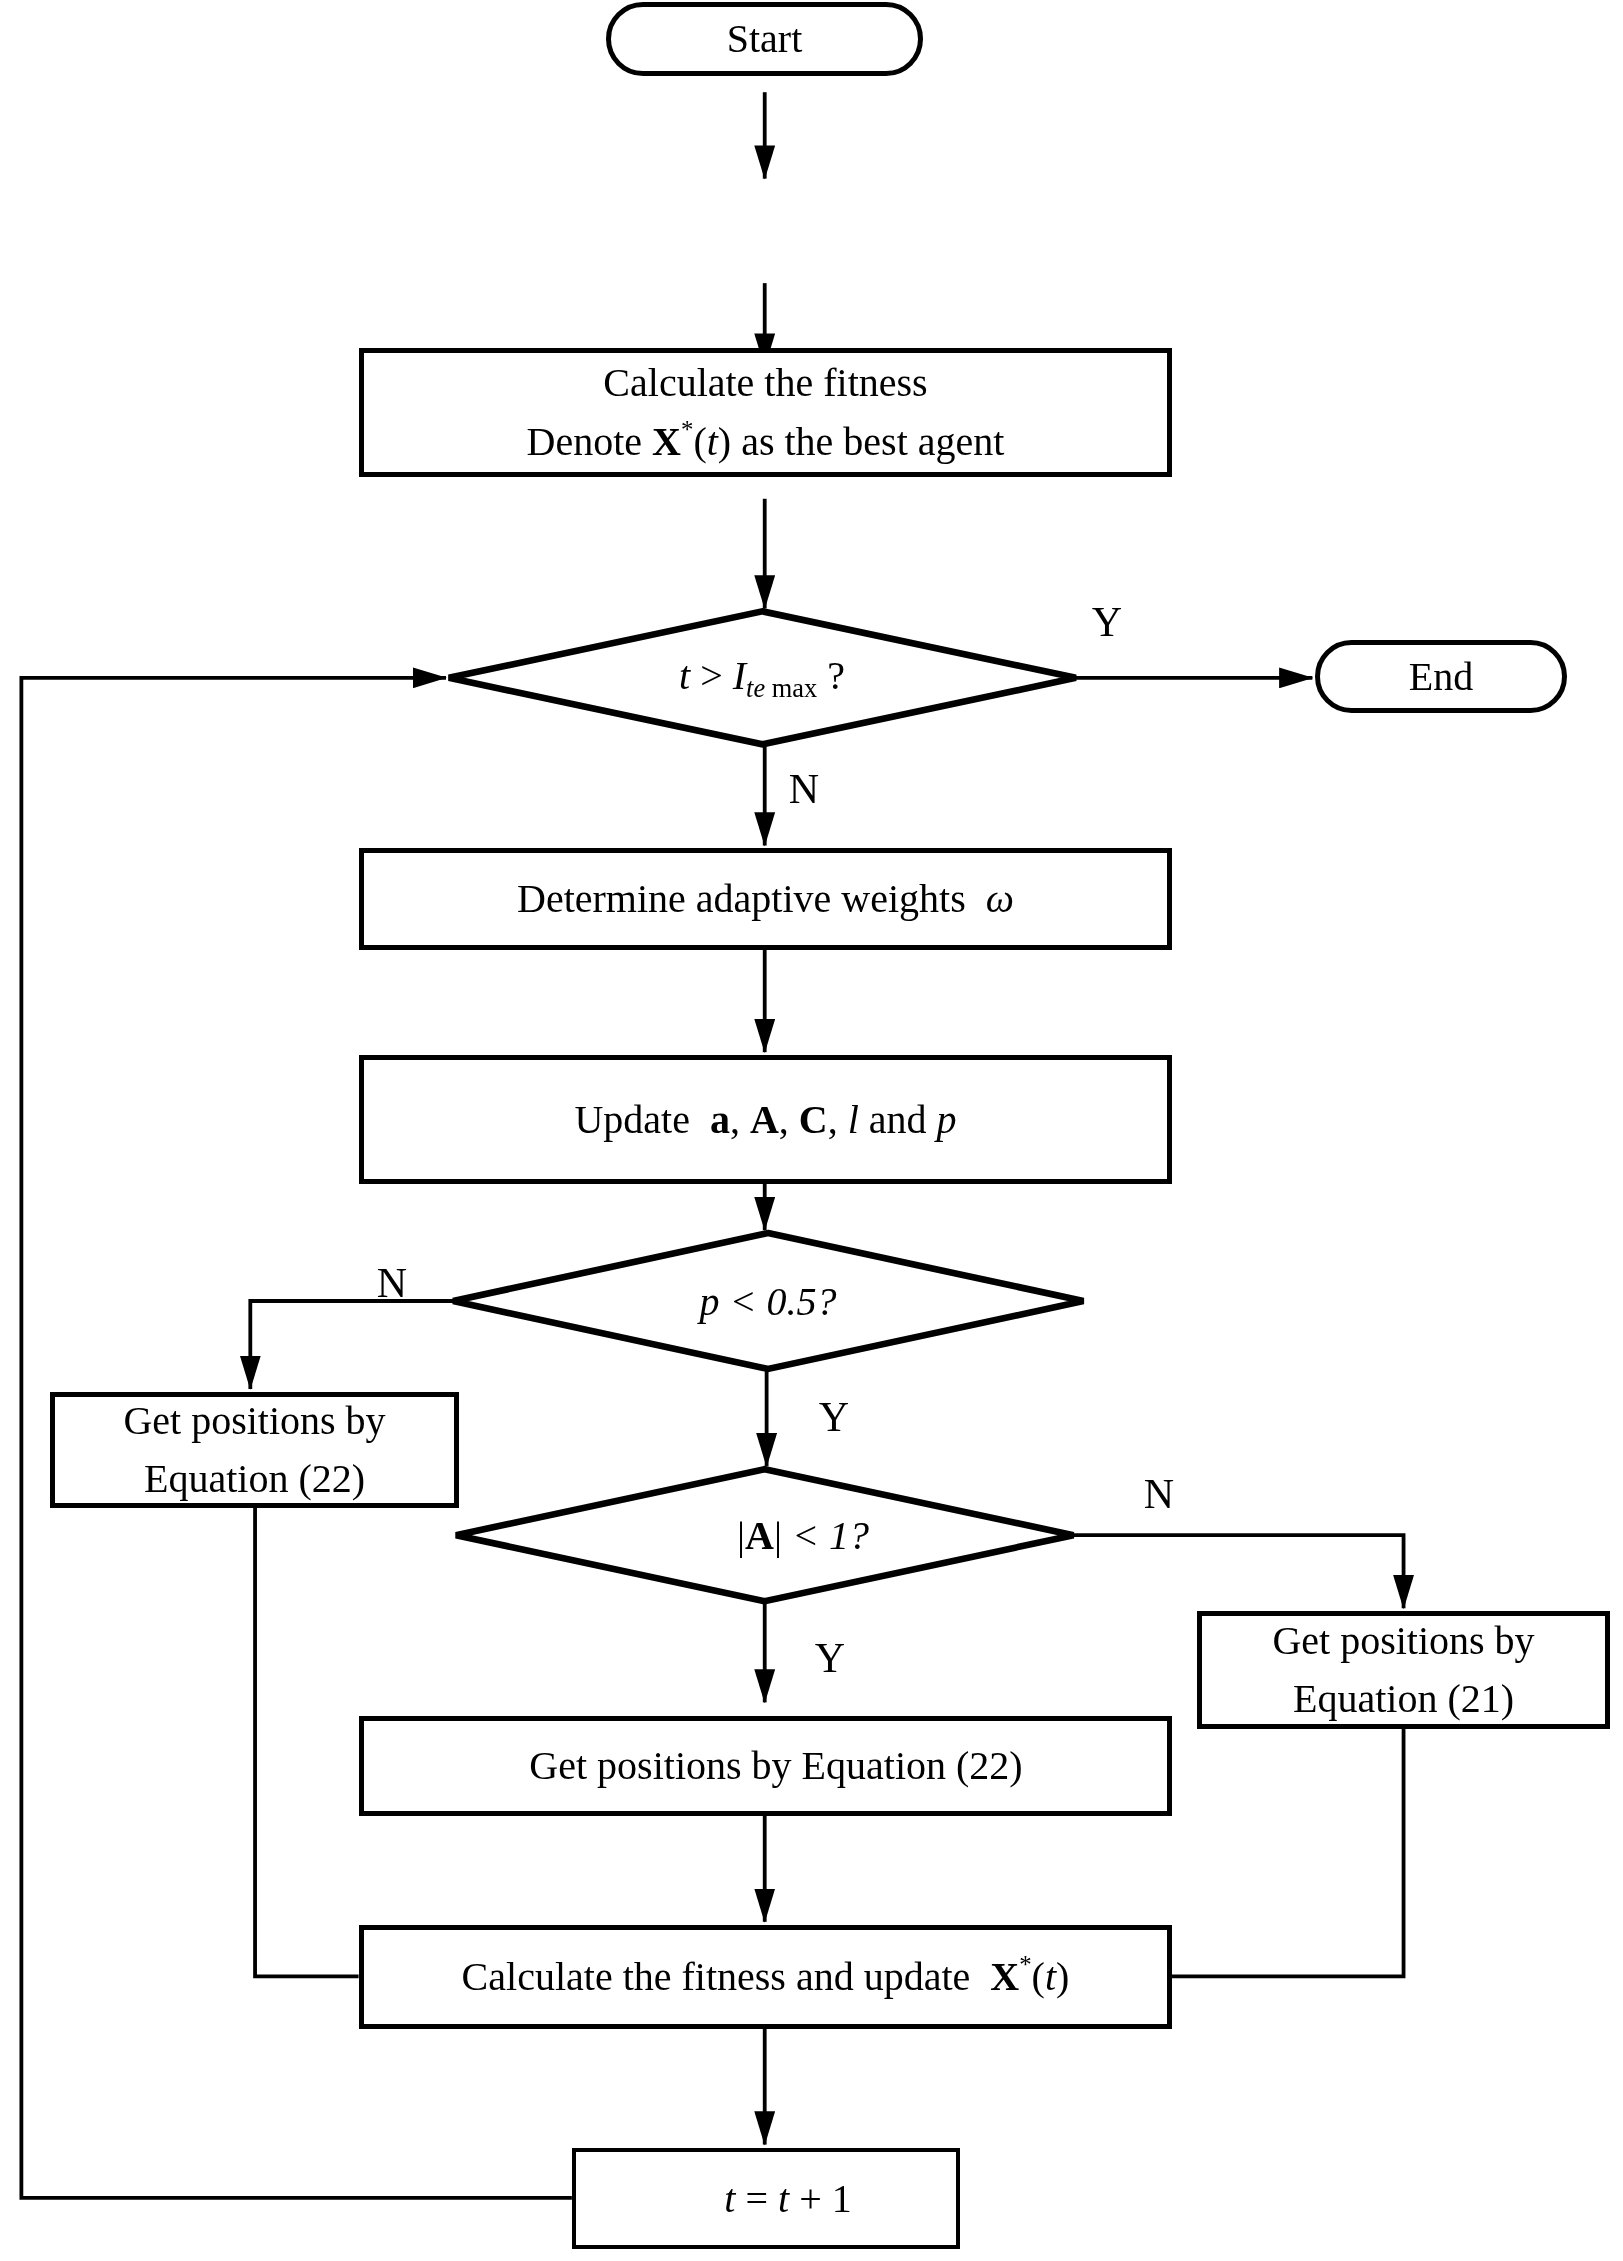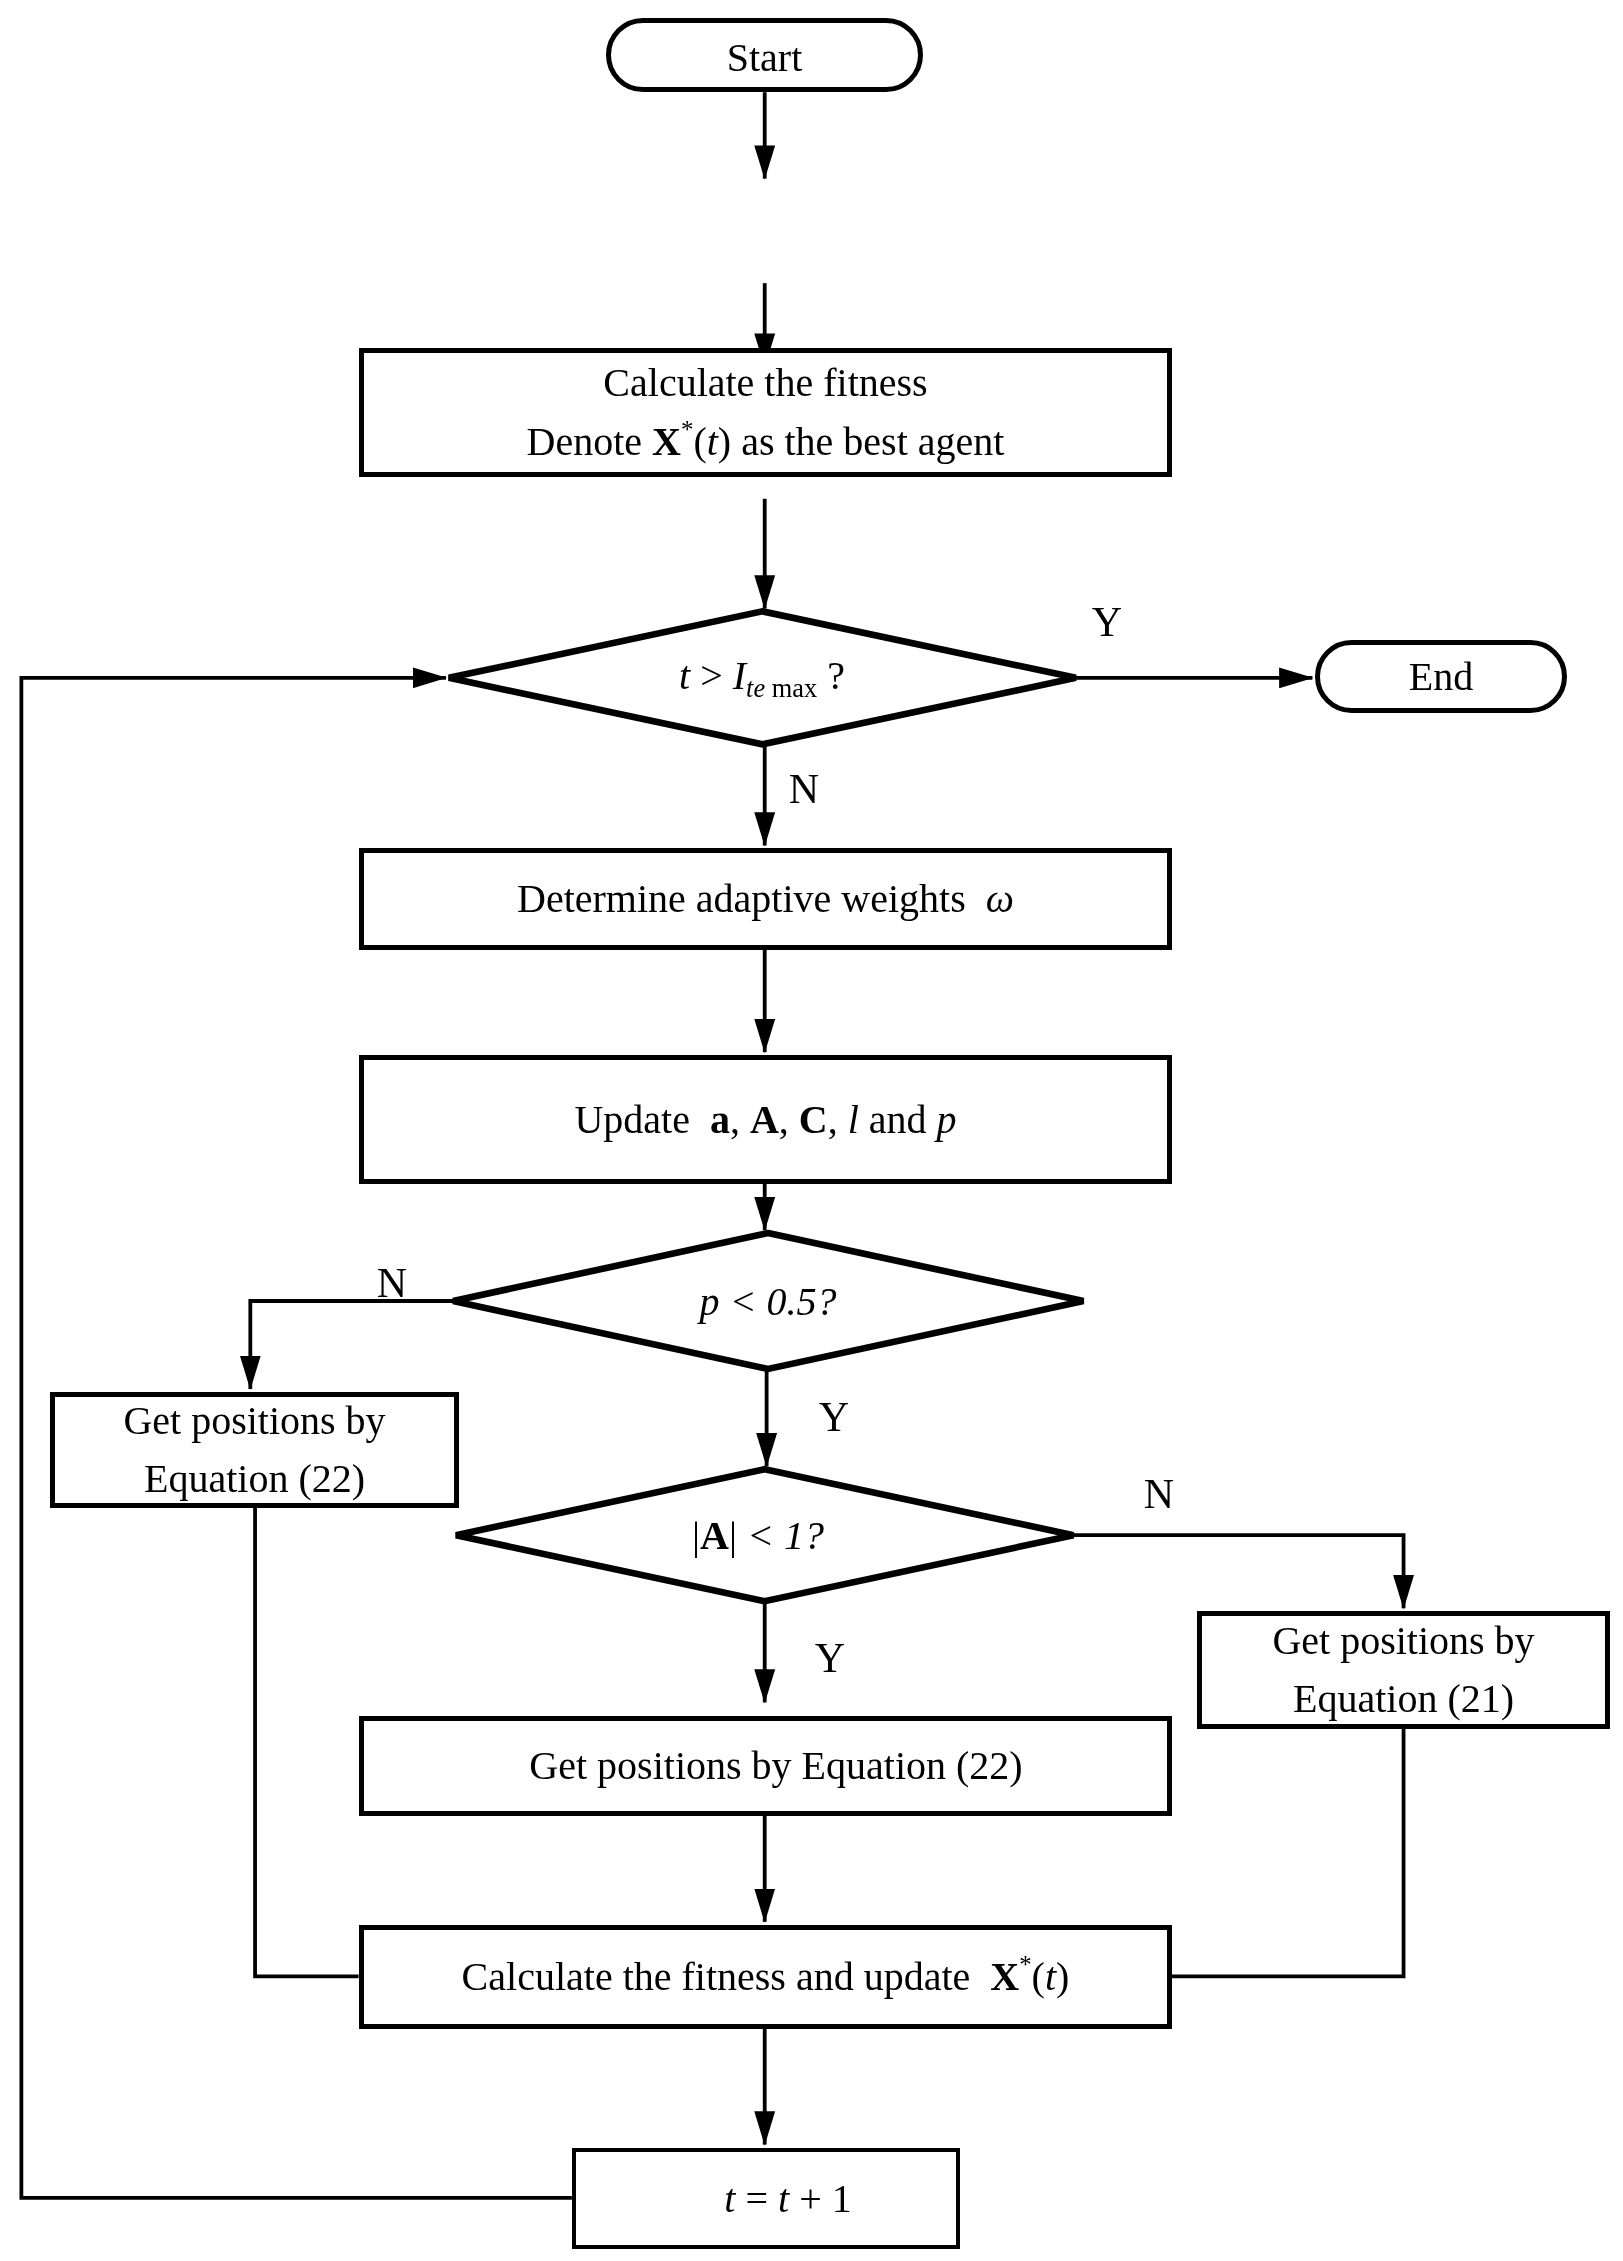--- a/index.html
+++ b/index.html
@@ -75,21 +75,21 @@
       <line x1="1610" y1="4270" x2="1610" y2="4515" marker-end="url(#ah)"></line>
       <polyline points="1204,4627 45,4627 45,1427 939,1427" marker-end="url(#ah)"></polyline>
     </g>
     <g stroke="#000" stroke-width="14" fill="#ffffff">
       <polygon points="1605,1287 2265,1427 1605,1567 945,1427"></polygon>
       <polygon points="1617,2596 2281,2739 1617,2882 954,2739"></polygon>
       <polygon points="1610,3093 2260,3232 1610,3371 960,3232"></polygon>
     </g>
   </svg>
 
-  <div class="node terminator" style="left:606px;top:18px;width:317px;height:74px;justify-content:flex-end;">
+  <div class="node terminator" style="left:606px;top:2px;width:317px;height:74px;">
     <div class="rich">Start</div>
   </div>
 
   <div class="node terminator" style="left:1315px;top:640px;width:252px;height:73px;">
     <div class="rich">End</div>
   </div>
 
 
   <div class="node" style="left:359px;top:348px;width:813px;height:129px;">
     <div class="rich"><span>Calculate the fitness</span></div>
@@ -121,21 +121,21 @@
   <div class="node" style="left:359px;top:1925px;width:813px;height:104px;">
     <div class="rich"><span>Calculate the fitness and update  </span><span class="s-b">X</span><span class="s-sup">*</span><span>(</span><span class="s-i">t</span><span>)</span></div>
   </div>
 
   <div class="node thin" style="left:572px;top:2148px;width:388px;height:101px;">
     <div class="rich"><span class="s-i">t</span><span> = </span><span class="s-i">t</span><span> + 1</span></div>
   </div>
 
   <div class="diamond-text rich" style="left:762px;top:678px;"><span class="s-i">t</span><span> &gt; </span><span class="s-i">I</span><span class="s-isub">te</span><span class="s-sub"> max</span><span> ?</span></div>
   <div class="diamond-text rich" style="left:768px;top:1301px;"><span class="s-i">p</span><span class="s-i"> &lt; 0.5?</span></div>
-  <div class="diamond-text rich" style="left:758px;top:1535px;"><span>|</span><span class="s-b">A</span><span>|</span><span class="s-i"> &lt; 1?</span></div>
+  <div class="diamond-text rich" style="left:803px;top:1535px;"><span>|</span><span class="s-b">A</span><span>|</span><span class="s-i"> &lt; 1?</span></div>
 
   <div class="branch-label" style="left:1107px;top:622px;">Y</div>
   <div class="branch-label" style="left:804px;top:789px;">N</div>
   <div class="branch-label" style="left:392px;top:1283px;">N</div>
   <div class="branch-label" style="left:834px;top:1417px;">Y</div>
   <div class="branch-label" style="left:1159px;top:1494px;">N</div>
   <div class="branch-label" style="left:830px;top:1658px;">Y</div>
 
 </div>
 

